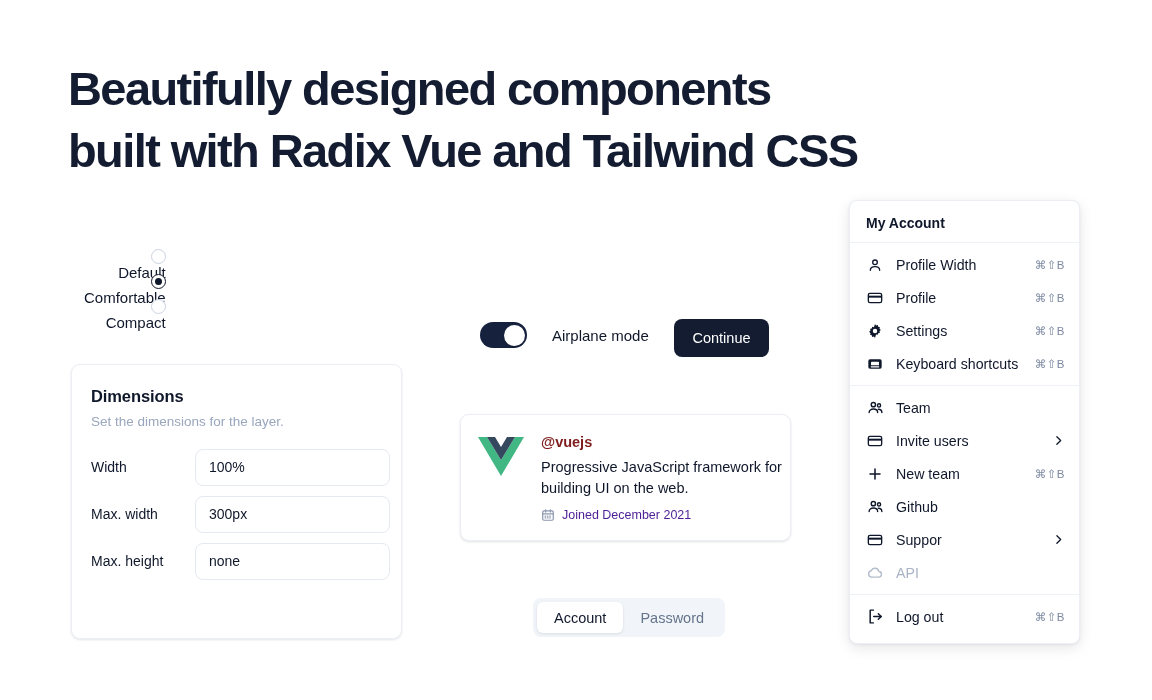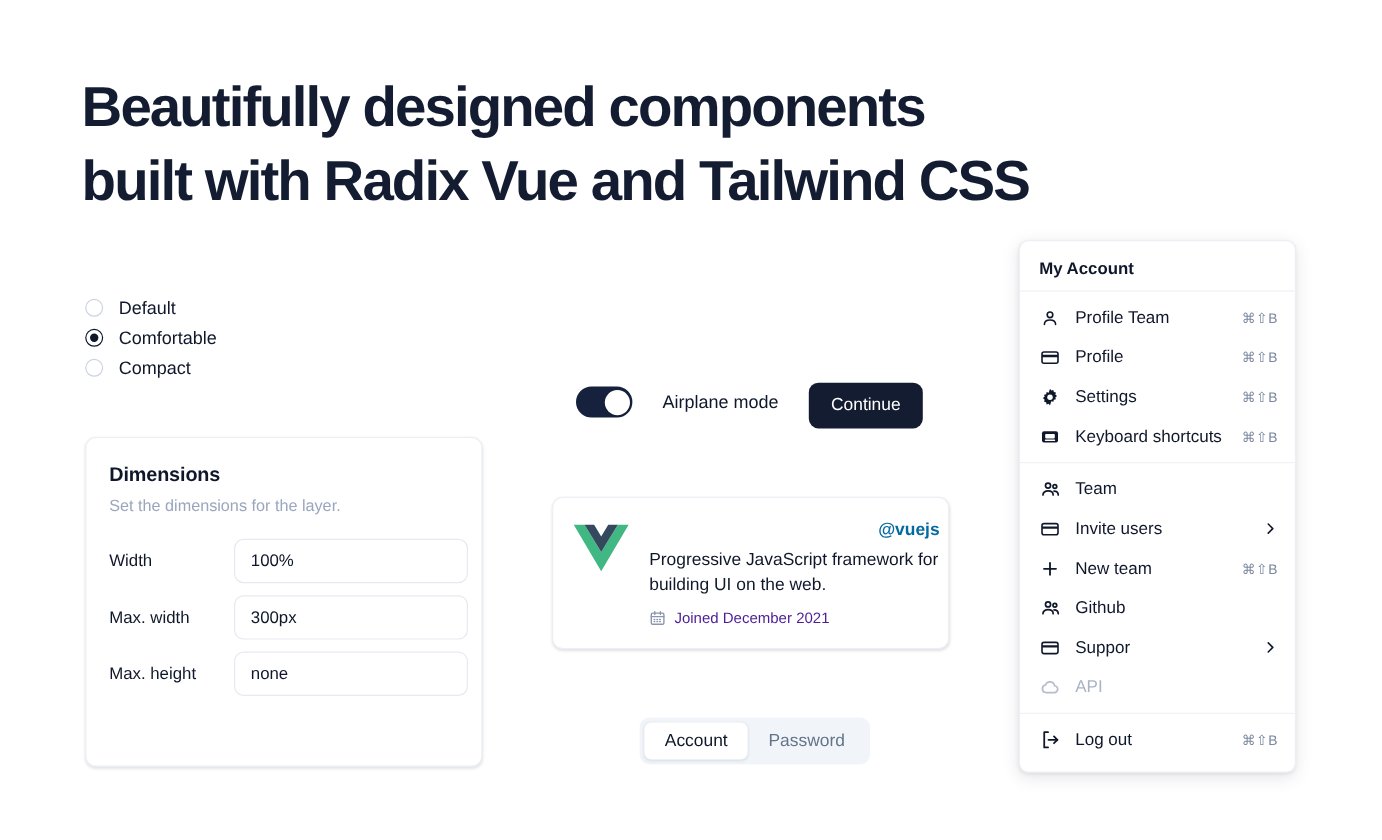--- a/index.html
+++ b/index.html
@@ -19,21 +19,21 @@
     font-size: 47px;
     line-height: 62px;
     font-weight: 700;
     letter-spacing: -1.6px;
     color: #131c31;
   }
   .heading .l2 { display: block; }
 
   
   .radio-group { position: absolute; left: 71px; top: 249px; }
-  .radio-row { display: flex; align-items: flex-start; height: 25px; margin-bottom: 0px; }
+  .radio-row { display: flex; align-items: flex-end; height: 25px; margin-bottom: 0px; flex-direction: column; }
   .radio-row + .radio-row { margin-top: 0px; }
   .radio {
     width: 15px; height: 15px; border-radius: 50%;
     border: 1.4px solid #cbd2e1; background: #fff;
     display: flex; align-items: center; justify-content: center;
     flex: none;
   }
   .radio.checked { border-color: #0f172a; }
   .radio.checked::after {
     content: ""; width: 7px; height: 7px; border-radius: 50%;
@@ -91,21 +91,21 @@
   
   .hover-card {
     position: absolute; left: 460px; top: 414px;
     width: 331px; height: 127px;
     background: #fff; border: 1px solid #eceff4;
     border-radius: 9px;
     box-shadow: 0 1px 3px rgba(15,23,42,.08), 0 1px 2px rgba(15,23,42,.05);
     display: flex; padding: 19px 17px;
   }
   .vue-logo { width: 46px; height: 40px; flex: none; margin-right: 17px; margin-top: 3px; }
-  .hc-handle { font-size: 14.5px; font-weight: 700; color: #0369a1; text-align: right; }
+  .hc-handle { font-size: 14.5px; font-weight: 700; color: #7f1d1d; }
   .hc-desc { font-size: 14.5px; line-height: 21px; color: #0f172a; margin-top: 7px; width: 242px; }
   .hc-joined { display: flex; align-items: center; margin-top: 9px; }
   .hc-joined-text { font-size: 12.5px; color: #4c1d95; margin-left: 7px; }
 
   
   .tabs {
     position: absolute; left: 533px; top: 598px;
     height: 39px; background: #f1f5f9; border-radius: 8px;
     display: flex; align-items: center; padding: 4px;
   }
@@ -226,21 +226,21 @@
     <div class="menu-sep"></div>
 
     <div class="menu-group">
       <div class="menu-item">
         <span class="menu-ic">
           <svg width="16" height="16" viewBox="0 0 24 24" fill="none" stroke="#0f172a" stroke-width="2" stroke-linecap="round" stroke-linejoin="round">
               <circle cx="12" cy="8" r="3.5"></circle>
               <path d="M5 20c0-3.5 3.1-5.5 7-5.5s7 2 7 5.5"></path>
             </svg>
         </span>
-        <span class="menu-text">Profile Team</span>
+        <span class="menu-text">Profile Width</span>
         <span class="menu-shortcut">⌘⇧B</span>
       </div>
       <div class="menu-item">
         <span class="menu-ic">
           <svg width="16" height="16" viewBox="0 0 24 24" fill="none" stroke="#0f172a" stroke-width="2" stroke-linejoin="round">
               <rect x="2" y="5" width="20" height="14" rx="2.5"></rect>
               <path d="M2 10h20" stroke-width="3"></path>
             </svg>
         </span>
         <span class="menu-text">Profile</span>

